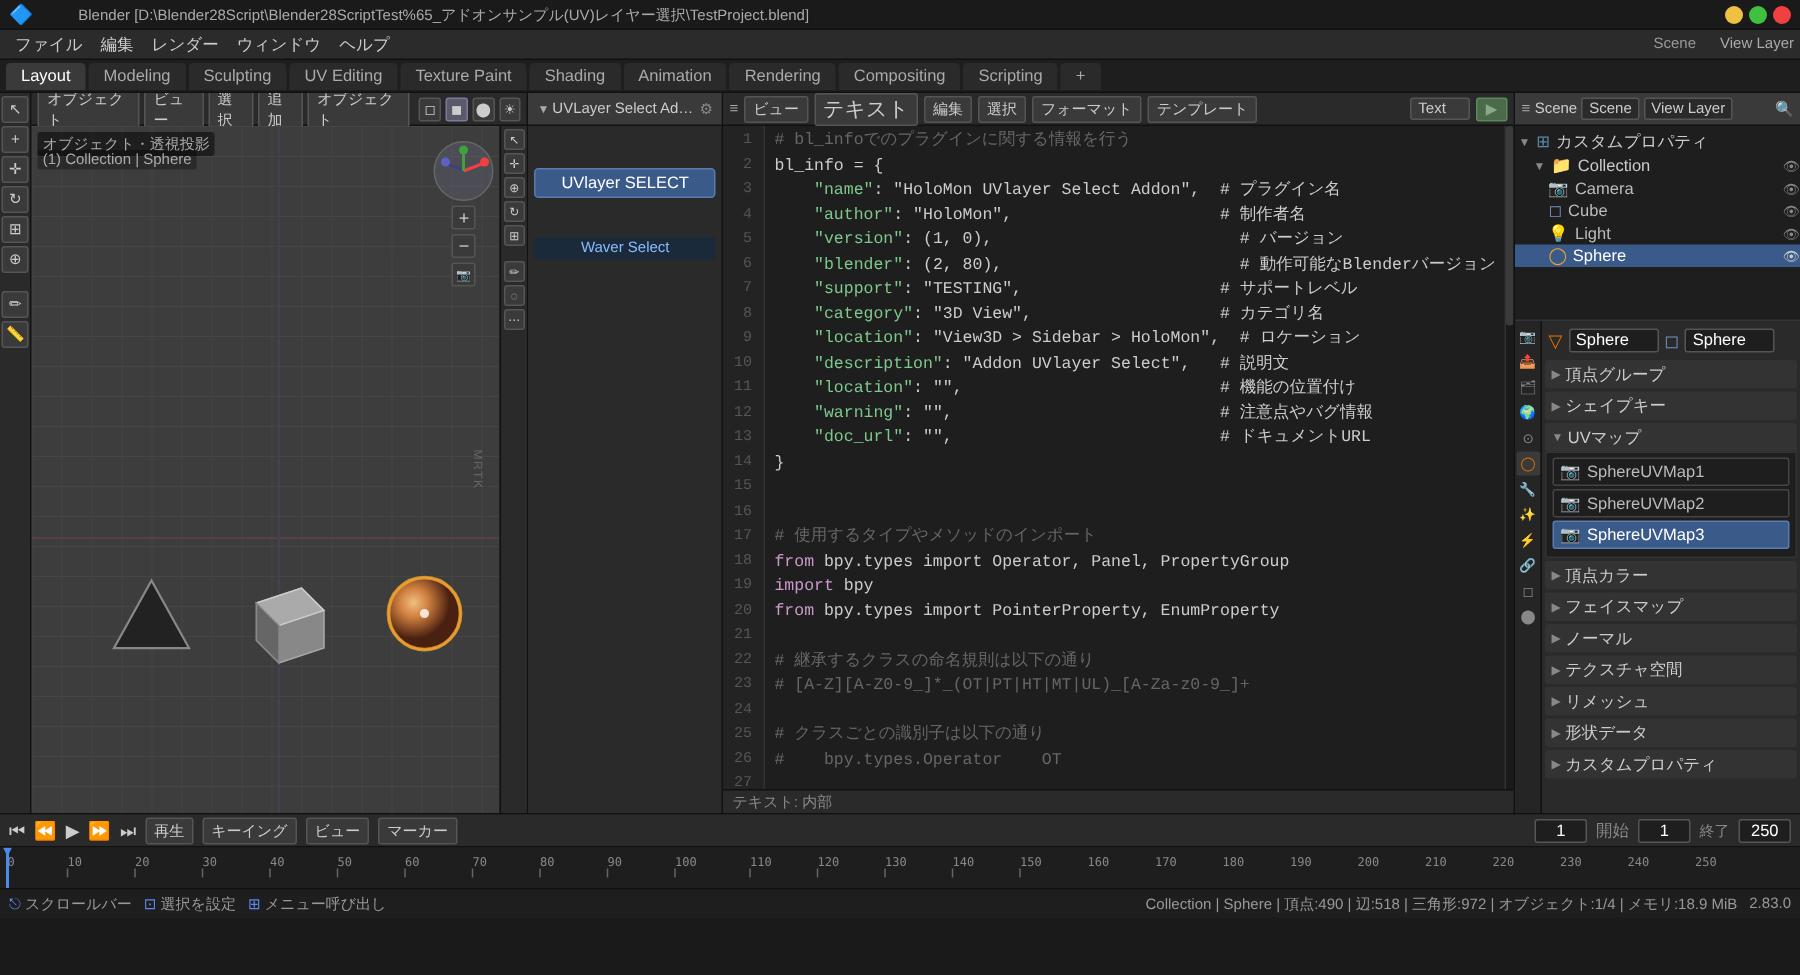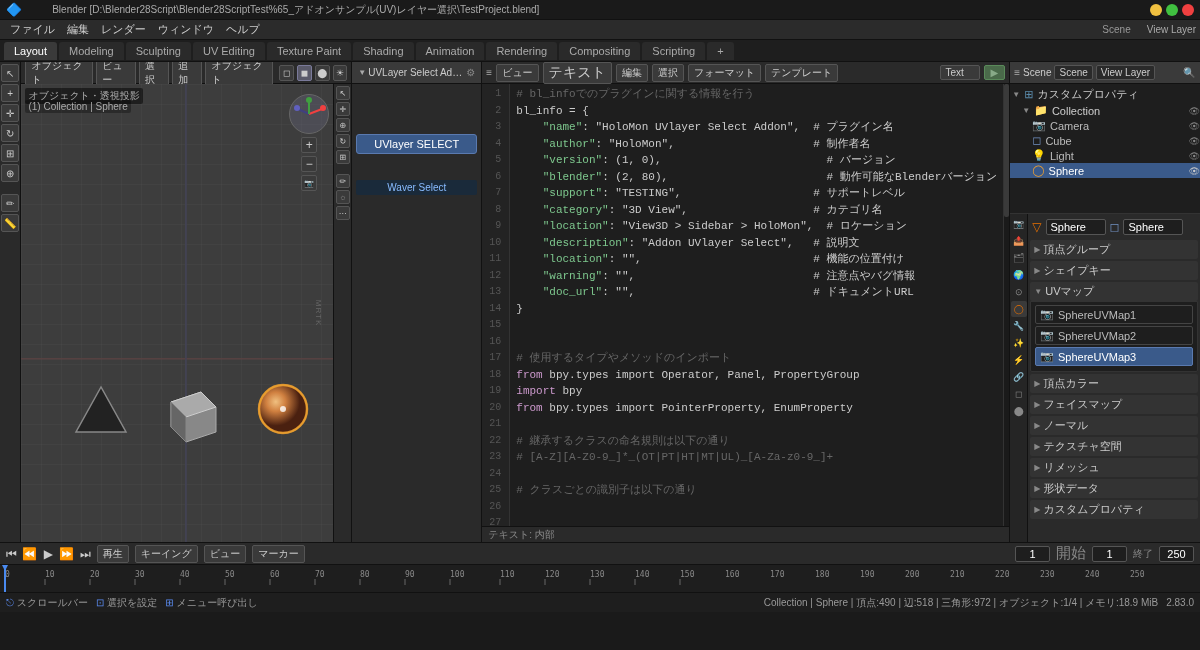--- a/index.html
+++ b/index.html
@@ -322,21 +322,21 @@
 
   <div id="uvlayer-addon-panel" style="width:130px; background:#2a2a2a; display:flex; flex-direction:column; border-right:1px solid #111;">
 
     <div id="uvlayer-panel-header" style="height:22px; background:#3a3a3a; display:flex; align-items:center; padding:0 6px; font-size:11px; color:#ccc; border-bottom:1px solid #111; gap:2px;">
       <span style="font-size:8px; color:#aaa;">▼</span>
       <span style="font-size:10px; white-space:nowrap; overflow:hidden; text-overflow:ellipsis;">UVLayer Select Addon Panel</span>
       <div class="spacer"></div>
       <span style="font-size:10px; color:#888; cursor:pointer;">⚙</span>
     </div>
 
-    <div style="padding:22px 4px;margin-top:22px;">
+    <div style="padding:22px 4px;">
       <button class="uvlayer-select-btn">UVlayer SELECT</button>
     </div>
 
     <div style="margin-top:4px; padding:0 4px;">
       <div style="font-size:10px; color:#88bbff; background:#1a2a3a; padding:2px 4px; border-radius:2px; text-align:center;">
         Waver Select
       </div>
     </div>
   </div>
 
@@ -409,20 +409,21 @@
             <div style="height: 16.5px; line-height: 16.5px; white-space: pre; font-size: 11px;"></div>
             <div style="height: 16.5px; line-height: 16.5px; white-space: pre; font-size: 11px;"><span style="color:#666;"># 使用するタイプやメソッドのインポート</span></div>
             <div style="height: 16.5px; line-height: 16.5px; white-space: pre; font-size: 11px;"><span style="color:#cc99cd;">from</span> bpy.types import Operator, Panel, PropertyGroup</div>
             <div style="height: 16.5px; line-height: 16.5px; white-space: pre; font-size: 11px;"><span style="color:#cc99cd;">import</span> <span style="color:#ccc;">bpy</span></div>
             <div style="height: 16.5px; line-height: 16.5px; white-space: pre; font-size: 11px;"><span style="color:#cc99cd;">from</span> bpy.types import PointerProperty, EnumProperty</div>
             <div style="height: 16.5px; line-height: 16.5px; white-space: pre; font-size: 11px;"></div>
             <div style="height: 16.5px; line-height: 16.5px; white-space: pre; font-size: 11px;"><span style="color:#666;"># 継承するクラスの命名規則は以下の通り</span></div>
             <div style="height: 16.5px; line-height: 16.5px; white-space: pre; font-size: 11px;"><span style="color:#666;"># [A-Z][A-Z0-9_]*_(OT|PT|HT|MT|UL)_[A-Za-z0-9_]+</span></div>
             <div style="height: 16.5px; line-height: 16.5px; white-space: pre; font-size: 11px;"></div>
             <div style="height: 16.5px; line-height: 16.5px; white-space: pre; font-size: 11px;"><span style="color:#666;"># クラスごとの識別子は以下の通り</span></div>
+            <div style="height: 16.5px; line-height: 16.5px; white-space: pre; font-size: 11px;"><span style="color:#666;">#    bpy.types.Operator    OT</span></div>
           </div>
       </div>
 
       <div style="width:6px; background:#1a1a1a; border-left:1px solid #333;">
         <div style="width:100%; height:30%; background:#3a3a3a; border-radius:2px;"></div>
       </div>
     </div>
 
     <div style="height:16px; background:#2a2a2a; display:flex; align-items:center; padding:0 6px; font-size:10px; color:#888; border-top:1px solid #111;">
       <span>テキスト: 内部</span>
@@ -606,21 +607,21 @@
 
     <span class="header-btn" style="font-size:10px;">再生</span>
     <span class="header-btn" style="font-size:10px;">キーイング</span>
     <span class="header-btn" style="font-size:10px;">ビュー</span>
     <span class="header-btn" style="font-size:10px;">マーカー</span>
 
     <div class="spacer"></div>
 
     <span style="background:#1e1e1e; border:1px solid #555; color:#fff; padding:1px 4px; font-size:11px; border-radius:2px; width:35px; text-align:center;">1</span>
 
-    <span style="font-size:15px; color:#888;">開始</span>
+    <span style="font-size:11px; color:#888;">開始</span>
 
     <input type="text" style="background: rgb(30, 30, 30); border: 1px solid rgb(85, 85, 85); color: rgb(255, 255, 255); padding: 1px 4px; font-size: 11px; border-radius: 2px; width: 35px; text-align: center;" value="1">
 
     <span style="font-size:10px; color:#888;">終了</span>
 
     <span style="background:#1e1e1e; border:1px solid #555; color:#fff; padding:1px 4px; font-size:11px; border-radius:2px; width:35px; text-align:center;">250</span>
   </div>
 
   <div style="flex:1; background:#1e1e1e; position:relative; overflow:hidden;">
     <svg width="100%" height="100%" xmlns="http://www.w3.org/2000/svg">

